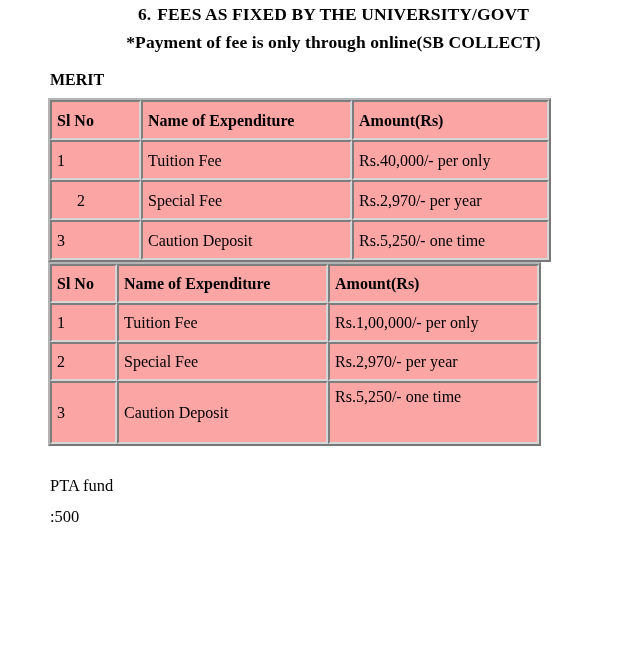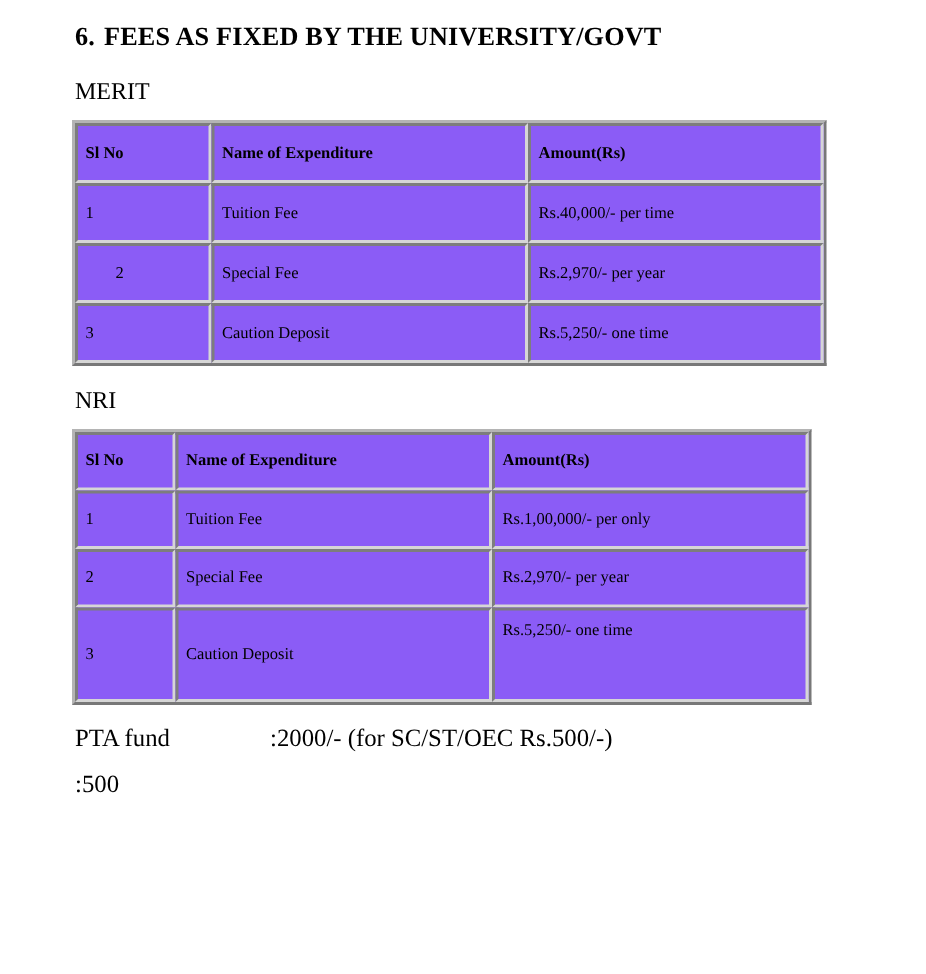--- a/index.html
+++ b/index.html
@@ -18,34 +18,34 @@
 
   .page {
     padding: 0;
     position: relative;
   }
 
   
   .heading-block {
     margin: 0;
     padding-left: 50px;
-    padding-top: 10px;
+    text-align: center;
   }
   .title-line {
     font-weight: bold;
     font-size: 17.5px;
     line-height: 28px;
     white-space: nowrap;
     letter-spacing: 0.1px;
   }
   .title-line .num {
     margin-right: 6px;
   }
   .section-label {
-    font-weight: normal;
+    font-weight: bold;
     font-size: 16px;
     line-height: 20px;
     padding-left: 50px;
     margin-top: 14px;
     margin-bottom: 8px;
   }
 
   
   .fee-table {
     border-collapse: separate;
@@ -57,25 +57,25 @@
     border-left-color: #b4b4b4;
     border-right-color: #787878;
     border-bottom-color: #787878;
   }
   .fee-table td {
     border: 2px solid #c8c8c8;
     border-top-color: #7d7d7d;
     border-left-color: #7d7d7d;
     border-right-color: #d6d6d6;
     border-bottom-color: #d6d6d6;
-    font-size: 11px;
+    font-size: 16px;
     line-height: 19px;
     padding: 3px 4px 3px 5px;
     vertical-align: middle;
-    background: #8b5cf6;
+    background: #fca5a5;
   }
   .fee-table thead td,
   .fee-table td.hdr {
     font-weight: bold;
   }
 
   
   #merit-table .c-sl    { width: 58px;  height: 30px; }
   #merit-table .c-name  { width: 198px; }
   #merit-table .c-amt   { width: 184px; }
@@ -85,21 +85,21 @@
   
   #nri-table .c-sl    { width: 54px;  height: 29px; }
   #nri-table .c-name  { width: 198px; }
   #nri-table .c-amt   { width: 198px; }
   #nri-table tr.body-row td { height: 29px; }
   #nri-table tr.tall-row td { height: 52px; }
   #nri-table tr.tall-row td.amt-top { vertical-align: top; padding-top: 4px; }
 
   
   .notes {
-    margin-top: 6px;
+    margin-top: 24px;
     padding-left: 50px;
   }
   .note-row {
     display: flex;
     font-size: 16.5px;
     line-height: 31px;
     white-space: nowrap;
   }
   .note-label {
     width: 130px;
@@ -111,50 +111,50 @@
 </style>
 </head>
 <body>
 
 <div class="page">
 
   <div class="heading-block">
     <div class="title-line">
       <span class="num">6.</span><span>FEES AS FIXED BY THE UNIVERSITY/GOVT</span>
     </div>
+    <div class="title-line">*Payment of fee is only through online(SB COLLECT)</div>
   </div>
 
   <div class="section-label">MERIT</div>
 
   <table class="fee-table" id="merit-table">
     <tbody>
       <tr>
         <td class="c-sl hdr">Sl No</td>
         <td class="c-name hdr">Name of Expenditure</td>
         <td class="c-amt hdr">Amount(Rs)</td>
       </tr>
       <tr class="body-row">
         <td class="c-sl">1</td>
         <td class="c-name">Tuition Fee</td>
-        <td class="c-amt">Rs.40,000/-  per time</td>
+        <td class="c-amt">Rs.40,000/-  per only</td>
       </tr>
       <tr class="body-row">
         <td class="c-sl sl-indent">2</td>
         <td class="c-name">Special Fee</td>
         <td class="c-amt">Rs.2,970/-  per year</td>
       </tr>
       <tr class="body-row">
         <td class="c-sl">3</td>
         <td class="c-name">Caution Deposit</td>
         <td class="c-amt">Rs.5,250/-  one time</td>
       </tr>
     </tbody>
   </table>
 
-  <div class="section-label">NRI</div>
 
   <table class="fee-table" id="nri-table">
     <tbody>
       <tr>
         <td class="c-sl hdr">Sl No</td>
         <td class="c-name hdr">Name of Expenditure</td>
         <td class="c-amt hdr">Amount(Rs)</td>
       </tr>
       <tr class="body-row">
         <td class="c-sl">1</td>
@@ -170,20 +170,19 @@
         <td class="c-sl">3</td>
         <td class="c-name">Caution Deposit</td>
         <td class="c-amt amt-top">Rs.5,250/-  one time</td>
       </tr>
     </tbody>
   </table>
 
   <div class="notes">
     <div class="note-row">
       <span class="note-label">PTA fund</span>
-      <span class="note-value">:2000/- (for SC/ST/OEC Rs.500/-)</span>
     </div>
     <div class="note-row">
       <span class="note-value">:500</span>
     </div>
   </div>
 
 </div>
 
 </body></html>

